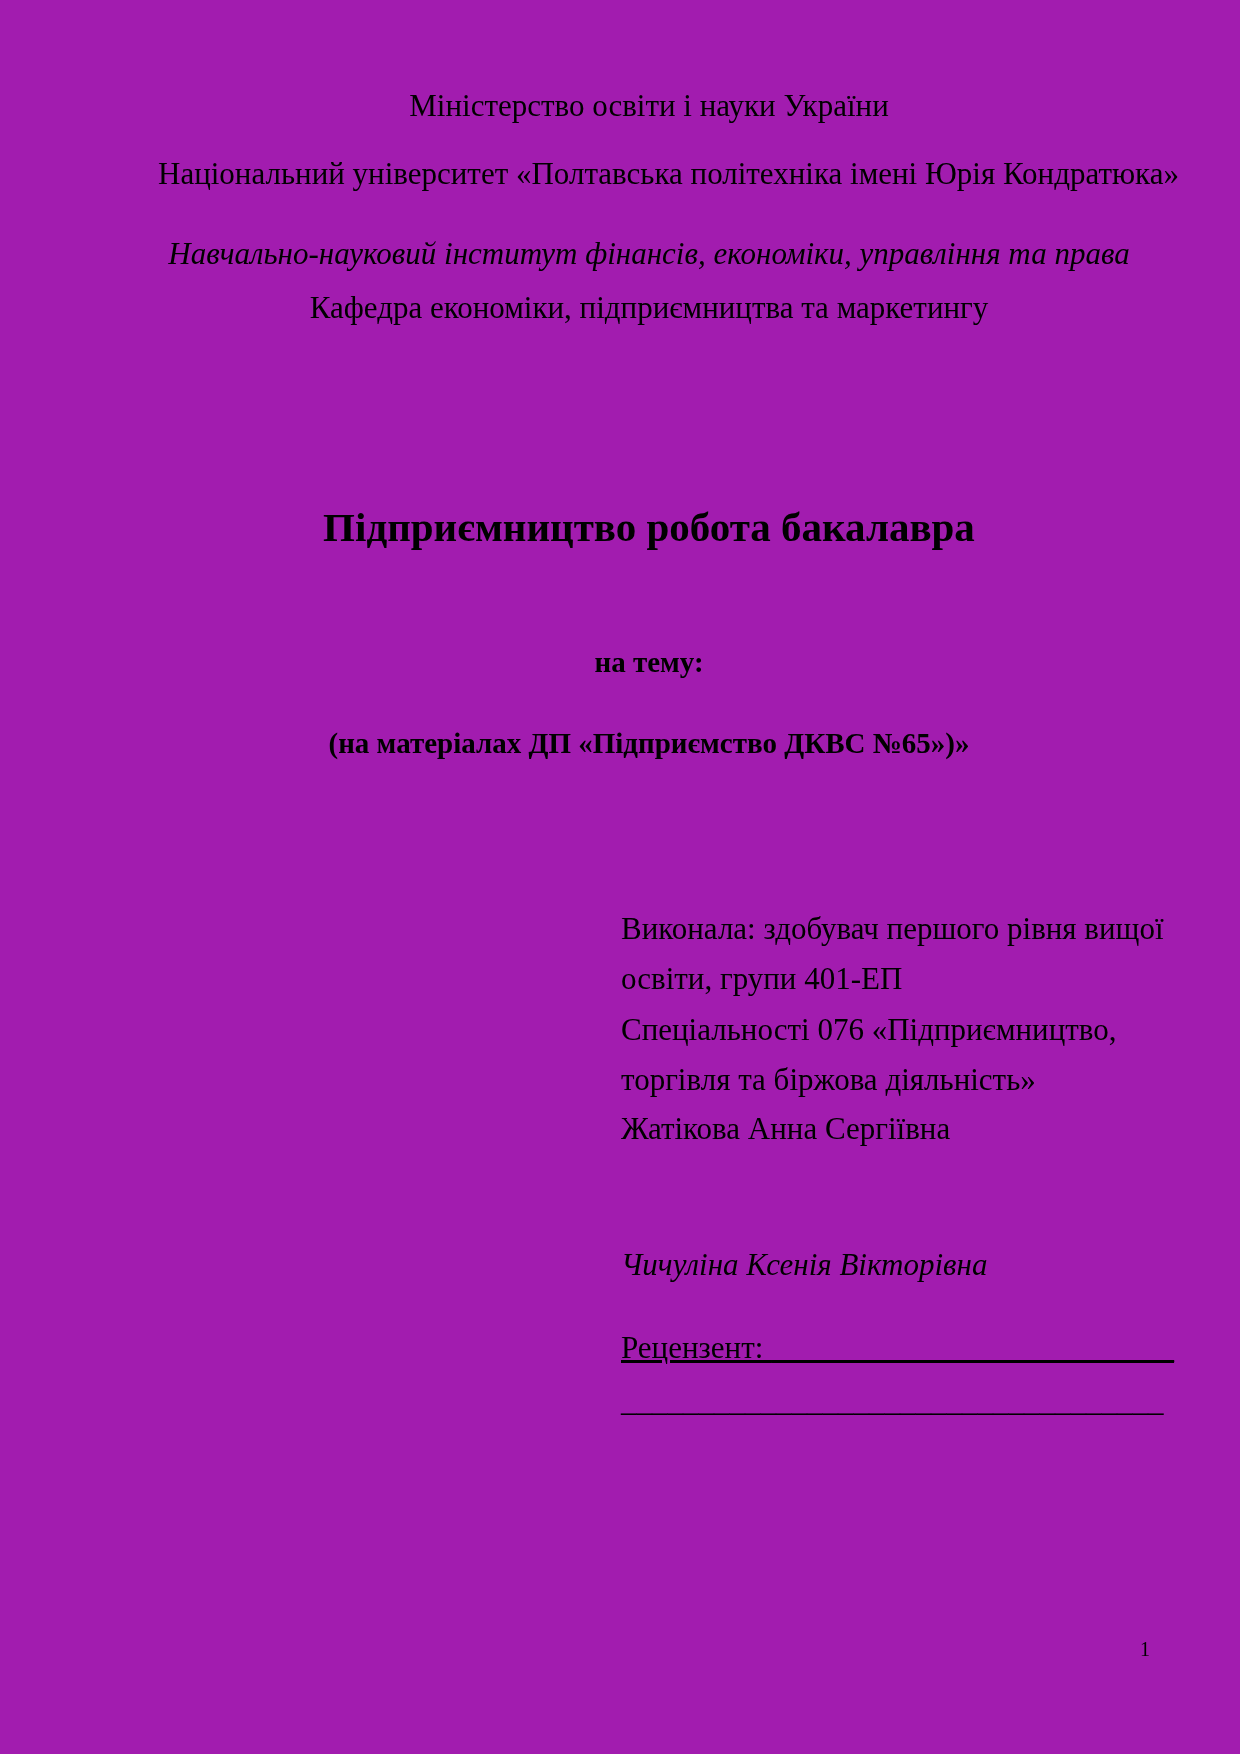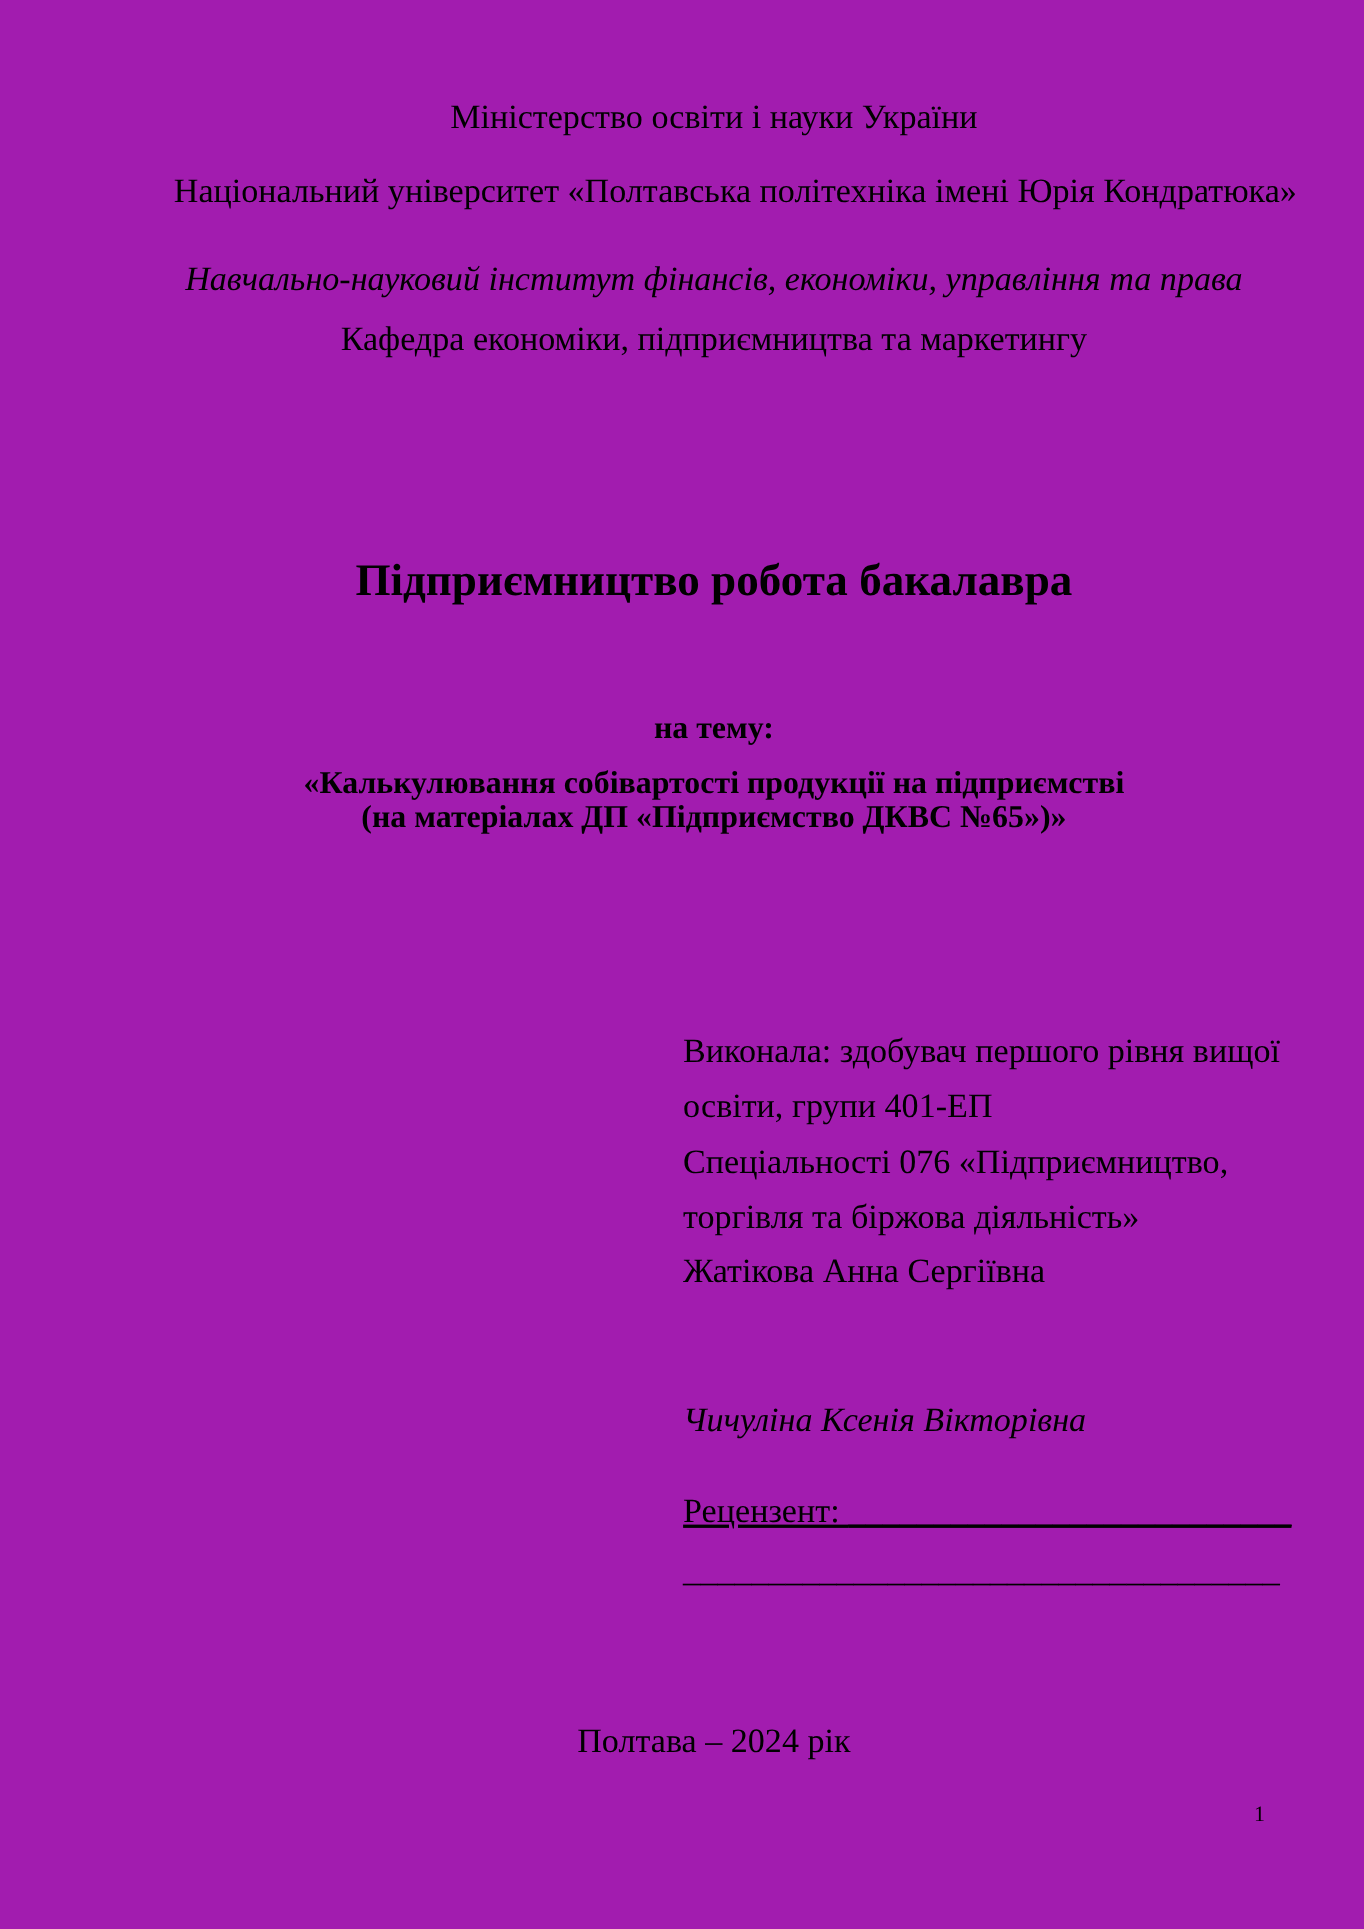--- a/index.html
+++ b/index.html
@@ -4,46 +4,44 @@
 <style>
   html, body { margin: 0; padding: 0; background: #ffffff; }
   body { width: 1240px; height: 1754px; position: relative; overflow: hidden;
          font-family: "Liberation Serif", "DejaVu Serif", serif; color: #000; }
   .page { position: absolute; left: 0; top: 0; width: 1240px; height: 1754px; background: #a21caf; }
   .line { position: absolute; white-space: pre; line-height: 1; }
   .center { left: 158px; width: 982px; text-align: center; }
   .regular { font-size: 31px; font-weight: normal; }
   .title { font-size: 41px; font-weight: bold; }
   .bold-sm { font-size: 29px; font-weight: bold; }
-  .left-block { left: 621px; margin-top: 26px; }
+  .left-block { left: 621px; }
   .pagenum { font-size: 20px; left: 1140px; }
 </style>
 </head>
 <body>
 
 <div class="page">
 
   <div class="line center regular" style="top:90px;">Міністерство освіти і науки України</div>
   <div class="line center regular" style="top:158px;">Національний університет «Полтавська політехніка імені Юрія Кондратюка»</div>
   <div class="line center regular" style="top:238px;font-style:italic;">Навчально-науковий інститут фінансів, економіки, управління та права</div>
   <div class="line center regular" style="top:292px;text-align:center;">Кафедра економіки, підприємництва та маркетингу</div>
 
   <div class="line center title" style="top:507px;">Підприємництво робота бакалавра</div>
 
   <div class="line center bold-sm" style="top:648px;">на тему:</div>
-  <div class="line center bold-sm" style="top:698px;">«Калькулювання собівартості продукції на підприємстві</div>
   <div class="line center bold-sm" style="top:729px;">(на матеріалах ДП «Підприємство ДКВС №65»)»</div>
 
   <div class="line left-block regular" style="top:913px;">Виконала: здобувач першого рівня вищої</div>
   <div class="line left-block regular" style="top:963px;">освіти, групи 401-ЕП</div>
   <div class="line left-block regular" style="top:1014px;">Спеціальності 076 «Підприємництво,</div>
   <div class="line left-block regular" style="top:1064px;">торгівля та біржова діяльність»</div>
   <div class="line left-block regular" style="top:1113px;">Жатікова Анна Сергіївна</div>
 
   <div class="line left-block regular" style="top:1249px;font-style:italic;">Чичуліна Ксенія Вікторівна</div>
 
   <div class="line left-block regular" style="top:1332px;text-decoration:underline;"><span>Рецензент: </span><span>__________________________</span></div>
   <div class="line left-block regular" style="top:1385px;">___________________________________</div>
 
-  <div class="line center regular" style="top:1567px;">Полтава – 2024 рік</div>
   <div class="line pagenum" style="top:1639px;">1</div>
 
 </div>
 
 </body></html>

